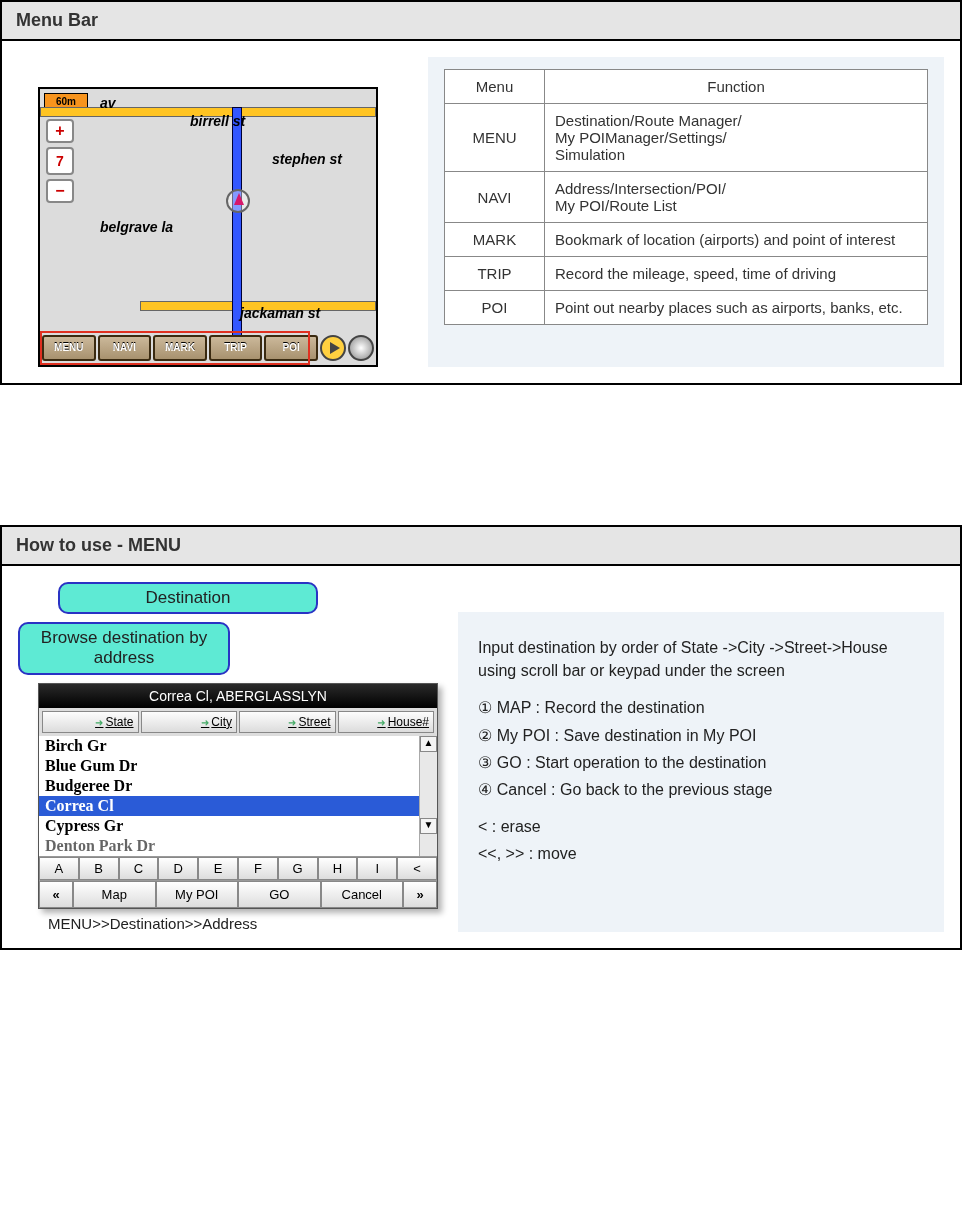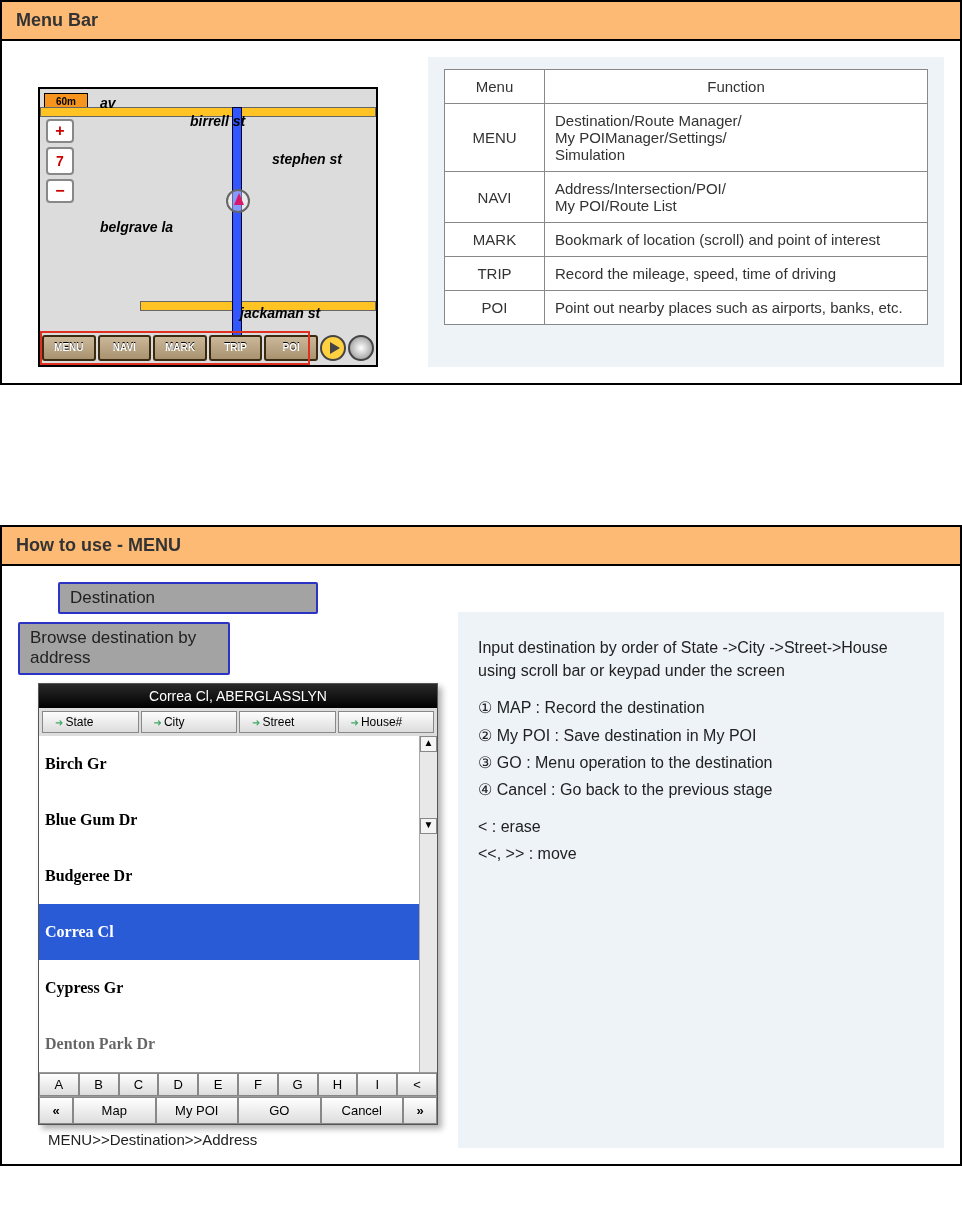--- a/index.html
+++ b/index.html
@@ -9,21 +9,21 @@
     font-family: Verdana, Arial, sans-serif;
     background: #fff;
     width: 962px;
   }
   .section {
     border: 2px solid #000;
     margin-bottom: 140px;
   }
   .section:last-child { margin-bottom: 0; }
   .section-header {
-    background: #fdba74;
+    background: #e5e5e5;
     border-bottom: 2px solid #000;
     padding: 8px 14px;
     font-weight: bold;
     font-size: 18px;
     color: #333;
   }
   .section-body {
     padding: 16px;
     display: flex;
     gap: 20px;
@@ -191,25 +191,25 @@
     font-weight: normal;
     text-align: center;
     color: #333;
   }
   table.func td.menu-cell { text-align: center; width: 100px; }
 
   
   .s2-left { width: 420px; flex-shrink: 0; }
   .pill {
     border: 2px solid #2a33c4;
-    border-radius: 2px;
-    background: #a3a3a3;
+    border-radius: 10px;
+    background: #5eead4;
     padding: 4px 10px;
     font-size: 17px;
-    text-align: left;
+    text-align: center;
     margin-bottom: 8px;
     color: #222;
     width: 260px;
   }
   .pill.first { margin-left: 40px; }
   .pill.second { width: 212px; line-height: 1.2; }
 
   .dest-screen {
     width: 400px;
     border: 1px solid #555;
@@ -229,33 +229,34 @@
     display: flex;
     gap: 2px;
     padding: 3px;
     background: #ddd;
   }
   .dest-tabs .tab {
     flex: 1;
     background: linear-gradient(#fdfdfd,#dcdcdc);
     border: 1px solid #888;
     font-size: 12px;
-    padding: 3px 12px;
-    text-align: left;
+    padding: 3px 4px;
+    text-align: right;
+    text-decoration: underline;
   }
   .dest-tabs .tab .arrow { color: #4a6; font-size: 10px; margin-right: 2px; }
   .dest-list {
     background: #fff;
     font-family: Georgia, 'Times New Roman', serif;
     font-weight: bold;
     font-size: 16px;
     color: #000;
     position: relative;
   }
-  .dest-list .item { padding: 19px 6px; }
+  .dest-list .item { padding: 1px 6px; }
   .dest-list .item.sel { background: #2a5bd7; color: #fff; }
   .dest-scroll {
     position: absolute;
     right: 0; top: 0; bottom: 0;
     width: 18px;
     background: #e8e8e8;
     border-left: 1px solid #aaa;
   }
   .dest-scroll .sbtn {
     height: 16px;
@@ -354,21 +355,21 @@
 My POIManager/Settings/
 Simulation</td>
         </tr>
         <tr>
           <td class="menu-cell">NAVI</td>
           <td style="white-space:pre-line">Address/Intersection/POI/
 My POI/Route List</td>
         </tr>
         <tr>
           <td class="menu-cell">MARK</td>
-          <td>Bookmark of location (scroll) and point of interest</td>
+          <td>Bookmark of location (airports) and point of interest</td>
         </tr>
         <tr>
           <td class="menu-cell">TRIP</td>
           <td>Record the mileage, speed, time of driving</td>
         </tr>
         <tr>
           <td class="menu-cell">POI</td>
           <td>Point out nearby places such as airports, banks, etc.</td>
         </tr>
       </tbody>
@@ -426,19 +427,19 @@
           <div class="b small">»</div>
         </div>
       </div>
       <div class="caption">MENU&gt;&gt;Destination&gt;&gt;Address</div>
     </div>
 
     <div class="s2-right">
       <p>Input destination by order of State -&gt;City -&gt;Street-&gt;House using scroll bar or keypad under the screen</p>
       <p>① MAP : Record the destination</p>
       <p style="margin-top:-10px">② My POI : Save destination in My POI</p>
-      <p style="margin-top:-10px">③ GO : Menu operation to the destination</p>
+      <p style="margin-top:-10px">③ GO : Start operation to the destination</p>
       <p style="margin-top:-10px">④ Cancel : Go back to the previous stage</p>
       <p>&lt; : erase</p>
       <p style="margin-top:-10px">&lt;&lt;, &gt;&gt; : move</p>
     </div>
   </div>
 </div>
 
 </body></html>

